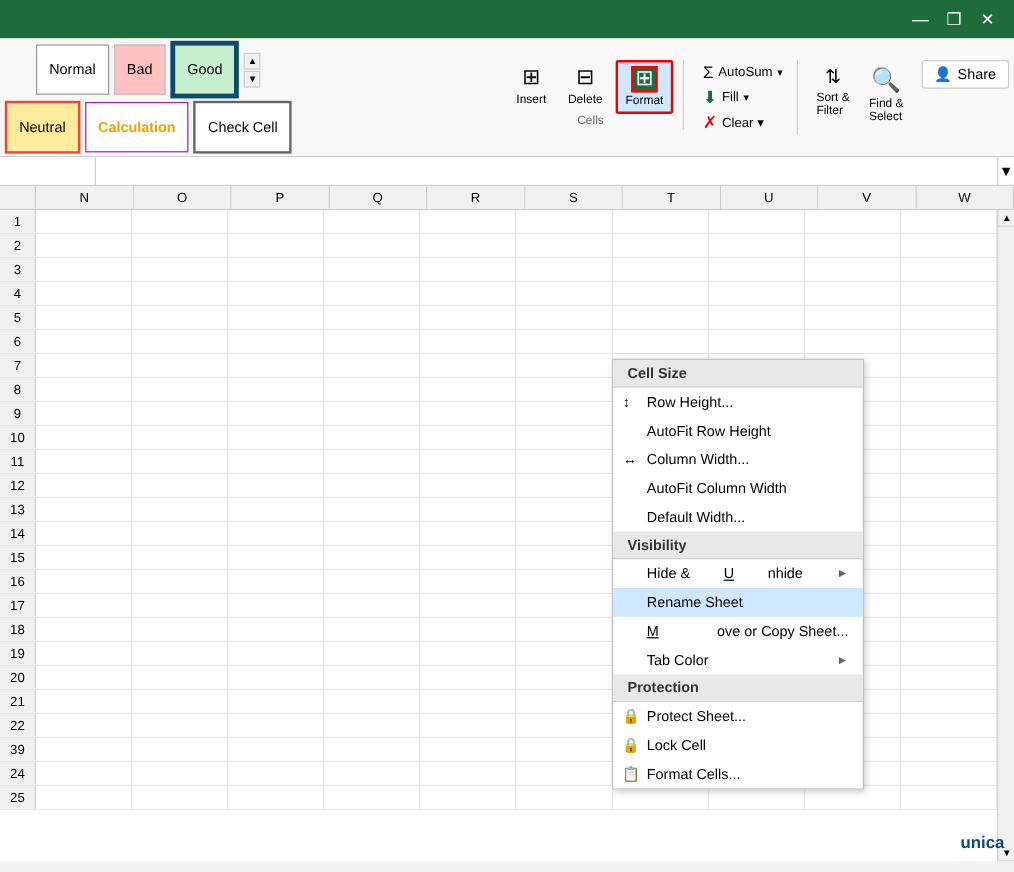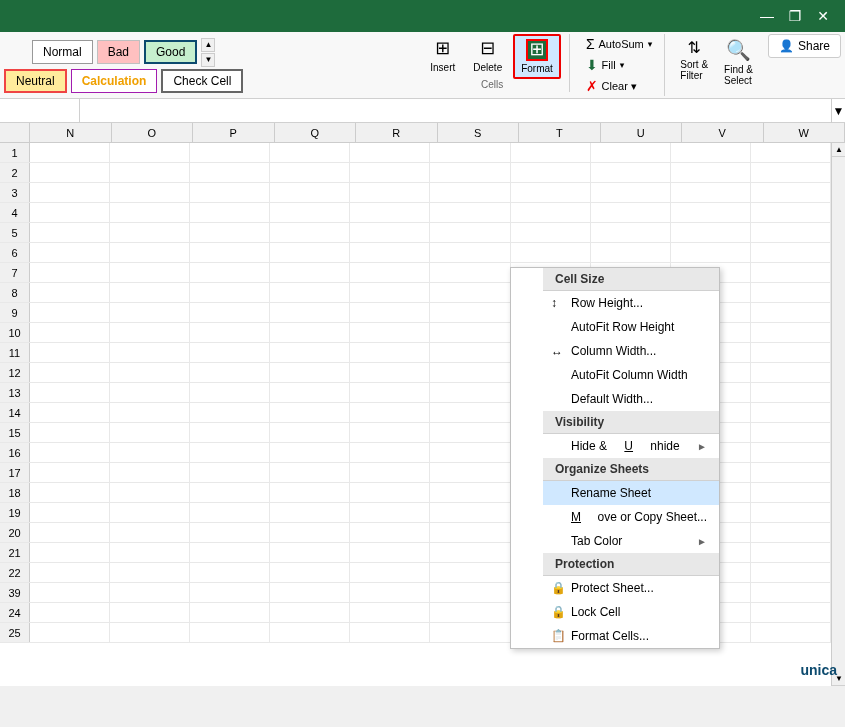--- a/index.html
+++ b/index.html
@@ -17,30 +17,30 @@
     .title-bar-btn {
       width: 28px; height: 22px;
       background: transparent;
       border: none;
       color: white;
       font-size: 14px;
       cursor: pointer;
       display: flex; align-items: center; justify-content: center;
     }
     .style-cell {
-      padding: 4px 10px;
+      padding: 20px 10px;
       font-size: 12px;
       border: 1px solid transparent;
       cursor: pointer;
-      height: 24px;
+      height: 36px;
       display: flex; align-items: center;
     }
     .style-normal { border: 1px solid #999; background: white; }
     .style-bad { background: #ffc0c0; border: 1px solid #c0c0c0; text-align: right; }
-    .style-good { background: #c6efce; border: 2px solid #0c4a6e; }
+    .style-good { background: #c6efce; border: 4px solid #0c4a6e; }
     .style-neutral { background: #ffeb9c; border: 2px solid #ef4444; }
     .style-calculation { background: white; border: 1px solid #a21caf; color: #f0a000; font-weight: bold; }
     .style-checkcell { border: 2px solid #666; background: white; }
     .ribbon-btn {
       display: flex;
       flex-direction: column;
       align-items: center;
       padding: 3px 6px;
       cursor: pointer;
       border: 1px solid transparent;
@@ -140,21 +140,20 @@
     
     .dropdown-menu {
       position: absolute;
       left: 510px;
       top: 168px;
       width: 210px;
       background: white;
       border: 1px solid #c0c0c0;
       box-shadow: 2px 2px 6px rgba(0,0,0,0.2);
       z-index: 100;
-      padding-left: 32px;
     }
     .menu-section-header {
       background: #e8e8e8;
       padding: 4px 12px;
       font-size: 12px;
       font-weight: bold;
       color: #333;
       border-bottom: 1px solid #d0d0d0;
     }
     .menu-item {
@@ -689,21 +688,20 @@
     <div class="menu-item">
       Default Width...
     </div>
 
     <div class="menu-section-header">Visibility</div>
     <div class="menu-item">
       Hide &amp; <u>U</u>nhide
       <span class="menu-item-arrow">►</span>
     </div>
 
-    <div class="menu-section-header">Organize Sheets</div>
     <div class="menu-item highlighted">
       Rename Sheet
     </div>
     <div class="menu-item">
       <u>M</u>ove or Copy Sheet...
     </div>
     <div class="menu-item">
       Tab Color
       <span class="menu-item-arrow">►</span>
     </div>

